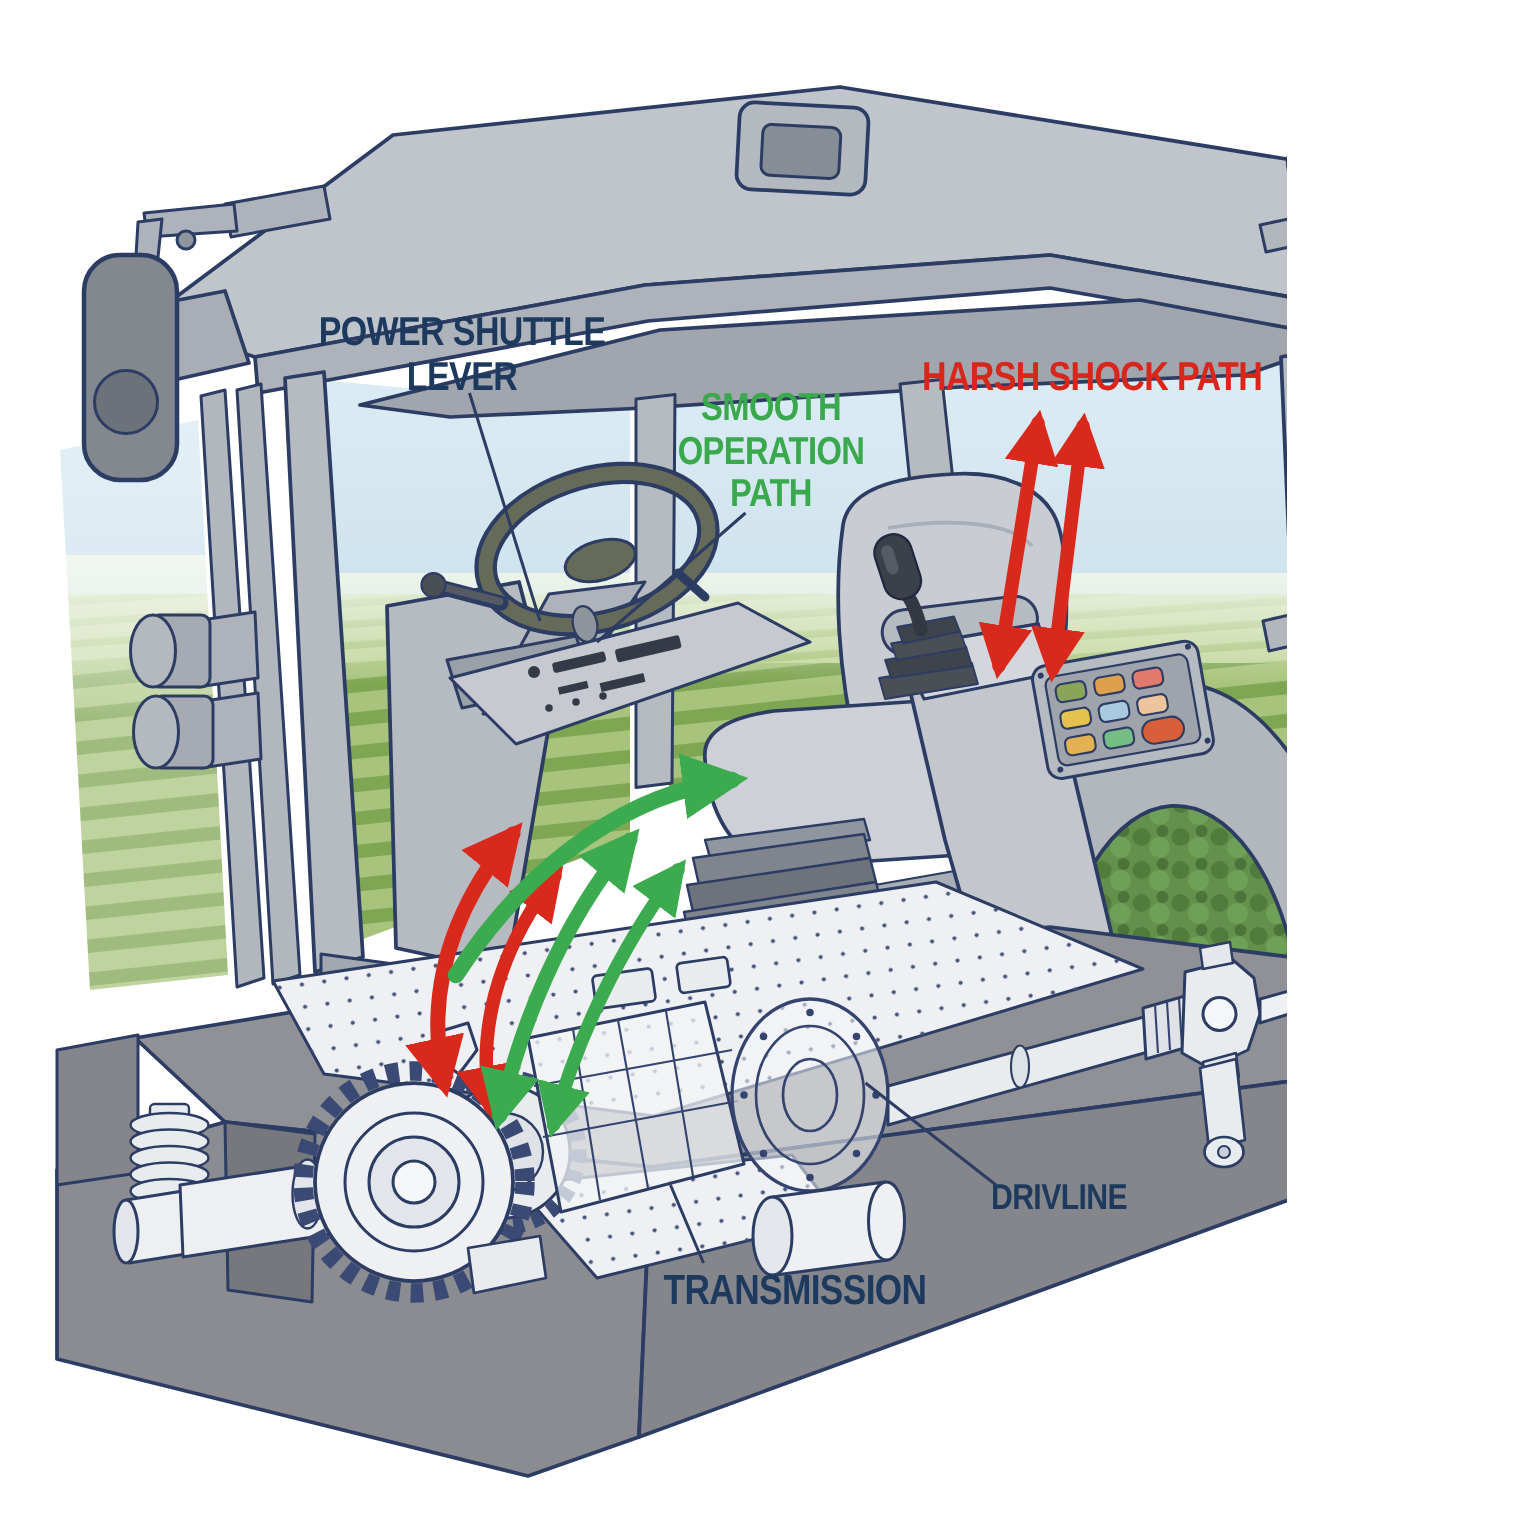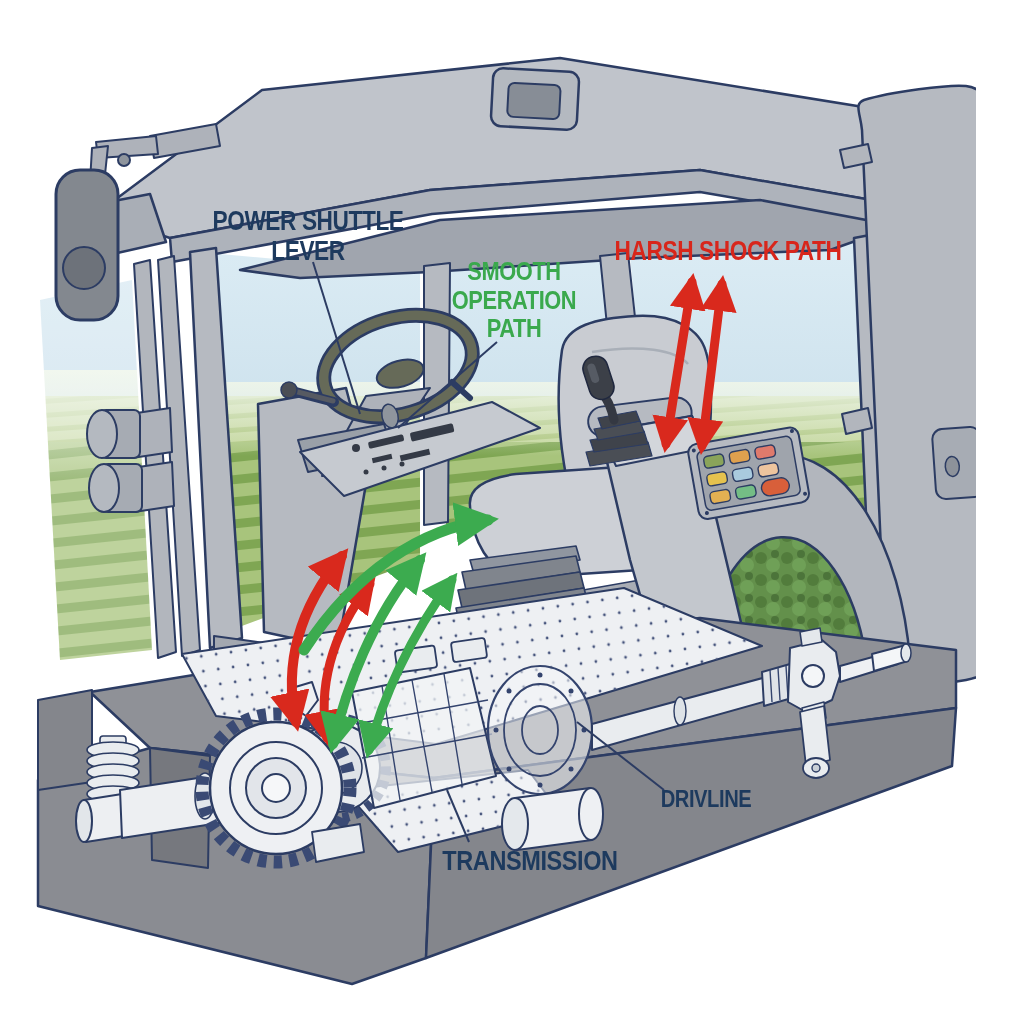--- a/index.html
+++ b/index.html
@@ -1,21 +1,21 @@
 <!DOCTYPE html>
 <html style="--ink: #2c3c63; --red: #d9291d; --green: #3cab4f; --navy: #1d3a5e;"><head>
 <meta charset="utf-8">
 <style>
   :root{
     --ink:#2c3c63; --red:#d9291d; --green:#3cab4f; --navy:#1d3a5e;
     --cab:#b2b6bd; --cab-light:#c6cacf; --cab-dark:#9aa0a8;
     --chassis:#8f9197; --part:#eef0f3; --seat:#c9ccd2;
   }
   html,body{margin:0;padding:0;background:#ffffff;}
-  .stage{position:relative;width:976px;height:1024px;background:#ffffff;overflow:hidden;
+  .stage{position:relative;width:858px;height:1024px;background:#ffffff;overflow:hidden;
          font-family:"Liberation Sans",sans-serif;}
   .stage svg{position:absolute;left:0;top:0;}
   .lbl{position:absolute;transform:translate(-50%,-50%) scaleX(.84);
        font-weight:700;letter-spacing:-.5px;line-height:1.1;text-align:center;
        white-space:pre-line;color:var(--navy);}
   .nowrap{white-space:nowrap;}
   .arrow-red{stroke:var(--red);fill:none;stroke-linecap:round;}
   .arrow-green{stroke:var(--green);fill:none;stroke-linecap:round;}
   .mr{fill:var(--red);} .mg{fill:var(--green);}
   .leader{stroke:var(--ink);stroke-width:2;fill:none;}

